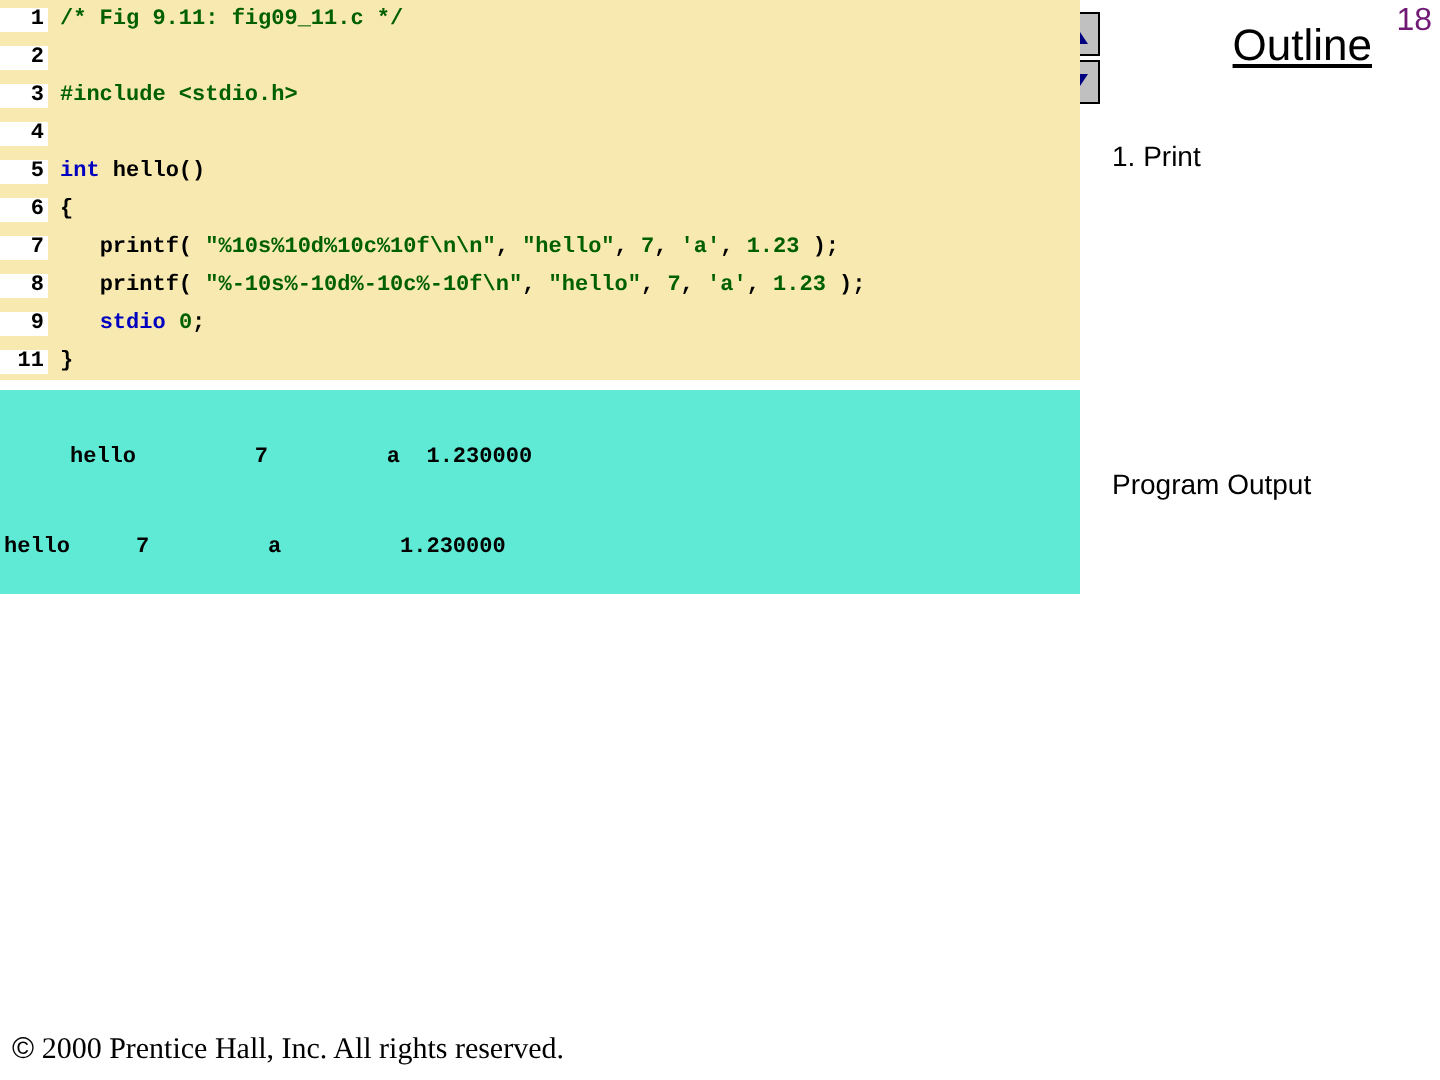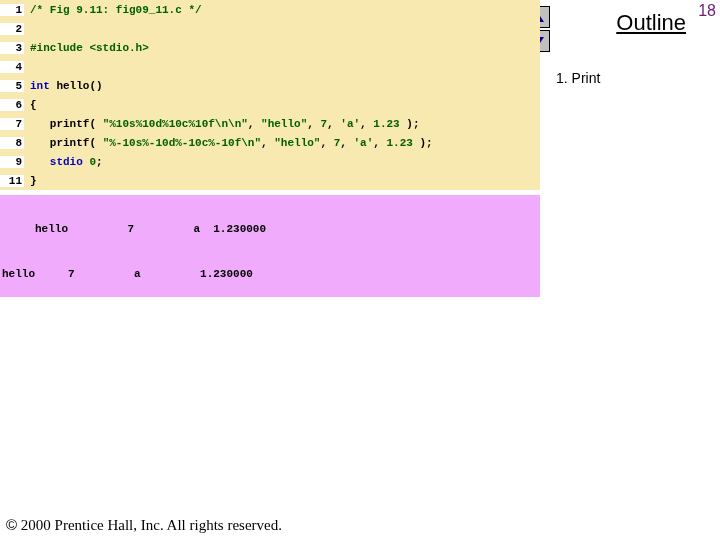--- a/index.html
+++ b/index.html
@@ -100,21 +100,21 @@
   .tok-key { color: #0000c0; font-family: Liberation Mono, monospace; }
   .tok-str { color: #006000; }
   .tok-num { color: #006000; }
   .tok-char { color: #006000; }
 
   .output-block {
     position: absolute;
     top: 195px;
     left: 0;
     width: 540px;
-    background: #f0abfc;
+    background: #5eead4;
     font-family: "Courier New", monospace;
     font-size: 11px;
     font-weight: bold;
     white-space: pre;
   }
   .output-row {
     height: 20px;
     line-height: 20px;
     padding-left: 2px;
   }
@@ -140,20 +140,21 @@
 
 <div class="outline-box">
   <div class="nav-arrow nav-up">
     <div class="tri-up"></div>
   </div>
   <div class="nav-arrow nav-down">
     <div class="tri-down"></div>
   </div>
   <div class="outline-title">Outline</div>
   <div class="annotation ann1">1. Print</div>
+  <div class="annotation ann2">Program Output</div>
 </div>
 
 <div class="code-block" id="code-block">
     <div class="code-row">
       <div class="lineno">1</div>
       <div class="codecell"><span class="tok-comment">/* Fig 9.11: fig09_11.c */</span></div>
     </div>
     <div class="code-row">
       <div class="lineno">2</div>
     </div>

